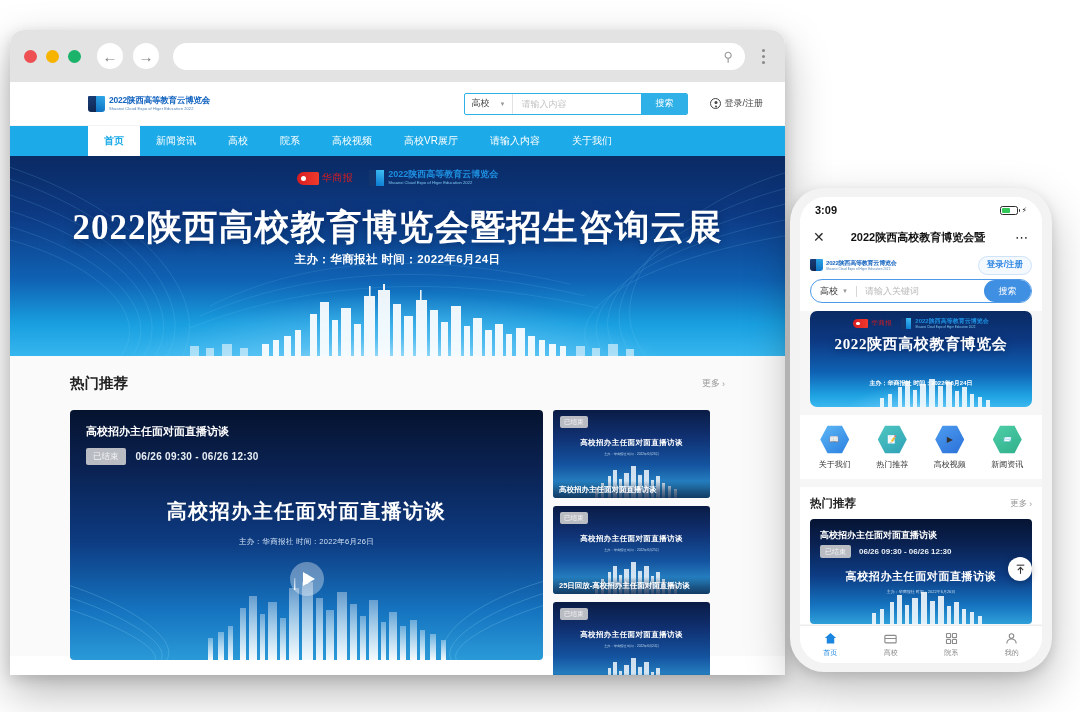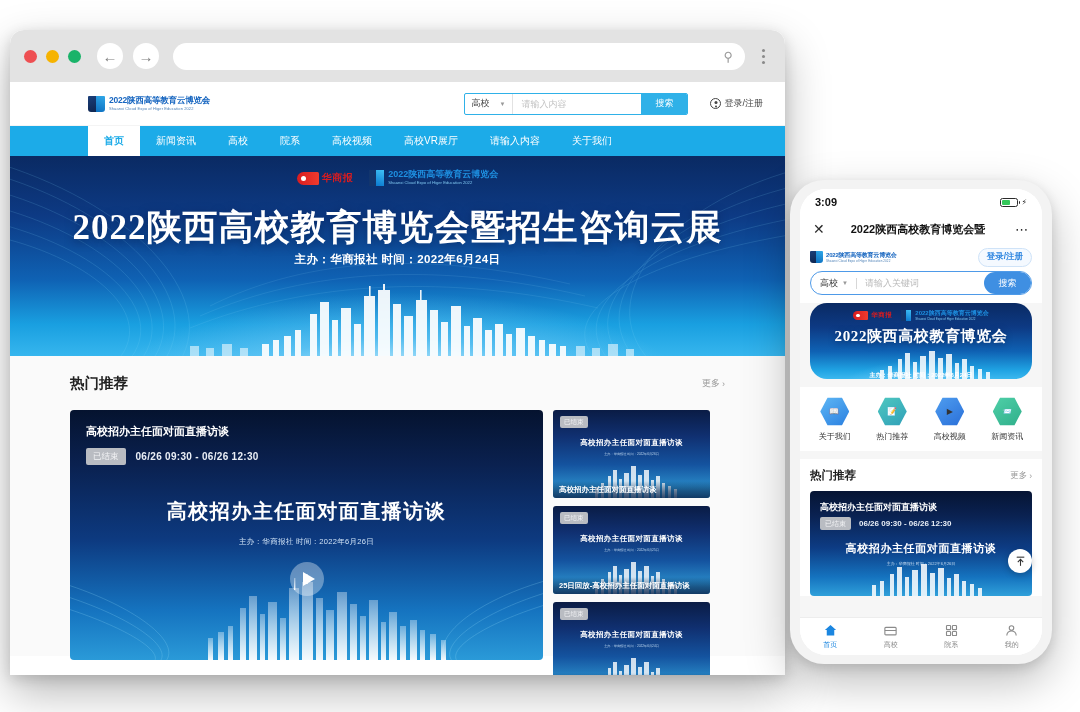--- a/index.html
+++ b/index.html
@@ -115,21 +115,21 @@
   }
   .hs-logo{display:flex;align-items:center;gap:3px;}
   .hs-mark{
     width:22px;height:13px;border-radius:8px 2px 2px 8px;
     background:linear-gradient(90deg,#d81c20,#ef3b2d);position:relative;
   }
   .hs-mark:after{
     content:"";position:absolute;left:4px;top:4px;width:5px;height:5px;border-radius:50%;
     background:#fff;
   }
-  .hs-name{font-size:10px;font-weight:bold;color:#d81c20;letter-spacing:.5px;text-align:right;}
+  .hs-name{font-size:10px;font-weight:normal;color:#d81c20;letter-spacing:.5px;text-align:right;}
   .he-logo{display:flex;align-items:center;gap:4px;}
   .he-mark{width:15px;height:16px;position:relative;}
   .he-mark:before{content:"";position:absolute;left:0;top:0;width:7px;height:16px;background:#12356d;}
   .he-mark:after{content:"";position:absolute;left:7px;top:0;width:8px;height:16px;
     background:linear-gradient(200deg,#3fc0f5,#0a79d0);}
   .he-txt{display:flex;flex-direction:column;line-height:1;}
   .he-cn{font-size:9px;font-weight:bold;color:#1e8fe0;}
   .he-en{font-size:4.2px;color:#7fc6ef;margin-top:2px;}
   .hero-title{
     position:absolute;top:48px;left:0;right:0;text-align:center;
@@ -200,21 +200,21 @@
   .t-sky{position:absolute;left:0;right:0;bottom:0;height:36px;}
   .t-cap{
     position:absolute;left:0;right:0;bottom:0;height:17px;display:flex;align-items:center;
     padding:0 6px;font-size:7.5px;color:#fff;font-weight:bold;
     background:linear-gradient(180deg,rgba(6,30,70,0) 0%,rgba(6,30,70,.55) 60%,rgba(6,30,70,.8) 100%);
     white-space:nowrap;overflow:hidden;text-overflow:ellipsis;
   }
 
   
   #phone-mock{
-    position:absolute;left:790px;top:180px;width:262px;height:484px;
+    position:absolute;left:790px;top:188px;width:262px;height:484px;
     background:#f3f3f3;border-radius:34px;
     box-shadow:0 18px 45px rgba(0,0,0,.26), 0 4px 12px rgba(0,0,0,.12);
     padding:9px 10px 9px 10px;
   }
   .phone-screen{
     width:100%;height:100%;background:#fff;border-radius:26px;overflow:hidden;
     display:flex;flex-direction:column;position:relative;
   }
   .status-bar{
     height:26px;display:flex;align-items:center;justify-content:space-between;
@@ -261,21 +261,21 @@
   }
   .m-sel{font-size:9px;color:#333;display:flex;align-items:center;gap:4px;}
   .m-divider{width:1px;height:11px;background:#d7d7d7;margin:0 8px;}
   .m-input{flex:1;border:0;outline:0;font-size:9px;color:#333;font-family:inherit;}
   .m-input::placeholder{color:#b9b9b9;}
   .m-sbtn{
     width:47px;height:100%;background:#3f8fe2;color:#fff;font-size:9px;border:0;
     border-radius:12px;font-family:inherit;cursor:pointer;
   }
   .m-hero{
-    margin:0 10px;height:76px;border-radius:17px;position:relative;overflow:hidden;
+    margin:0 10px;height:96px;border-radius:7px;position:relative;overflow:hidden;
     background:
       radial-gradient(ellipse 60% 70% at 50% 120%, rgba(255,255,255,.9) 0%, rgba(150,215,255,.3) 36%, rgba(0,0,0,0) 64%),
       linear-gradient(180deg,#0a2a63 0%,#0d3a84 32%,#0f62b4 64%,#1fa2e2 88%,#3bb8ef 100%);
   }
   .mh-logos{position:absolute;top:7px;left:0;right:0;display:flex;justify-content:center;gap:9px;align-items:center;}
   .mh-logos .hs-mark{width:15px;height:9px;}
   .mh-logos .hs-mark:after{left:3px;top:2.5px;width:3.5px;height:3.5px;}
   .mh-logos .hs-name{font-size:6.5px;}
   .mh-logos .he-mark{width:10px;height:11px;}
   .mh-logos .he-mark:before{width:4.5px;height:11px;}

